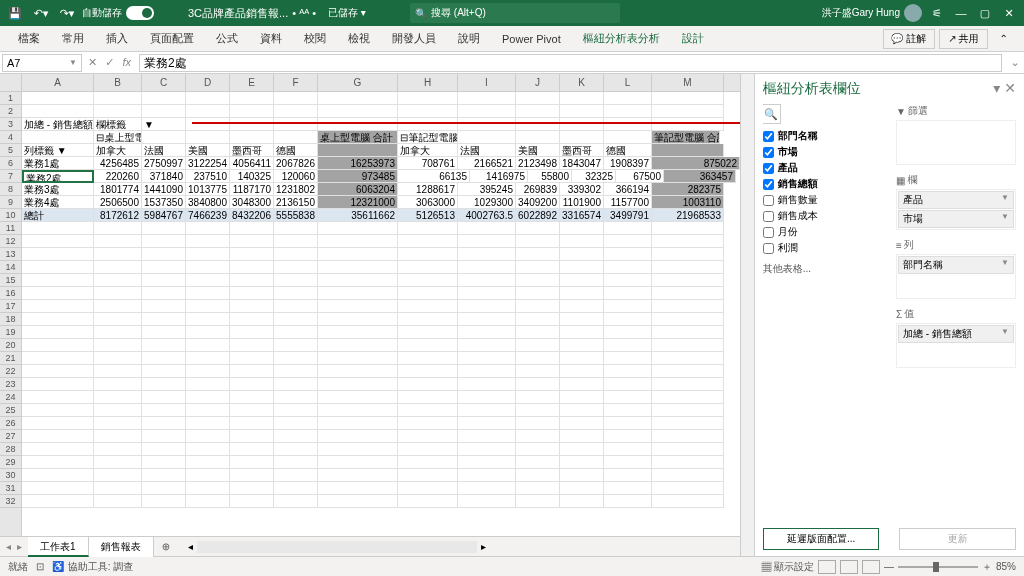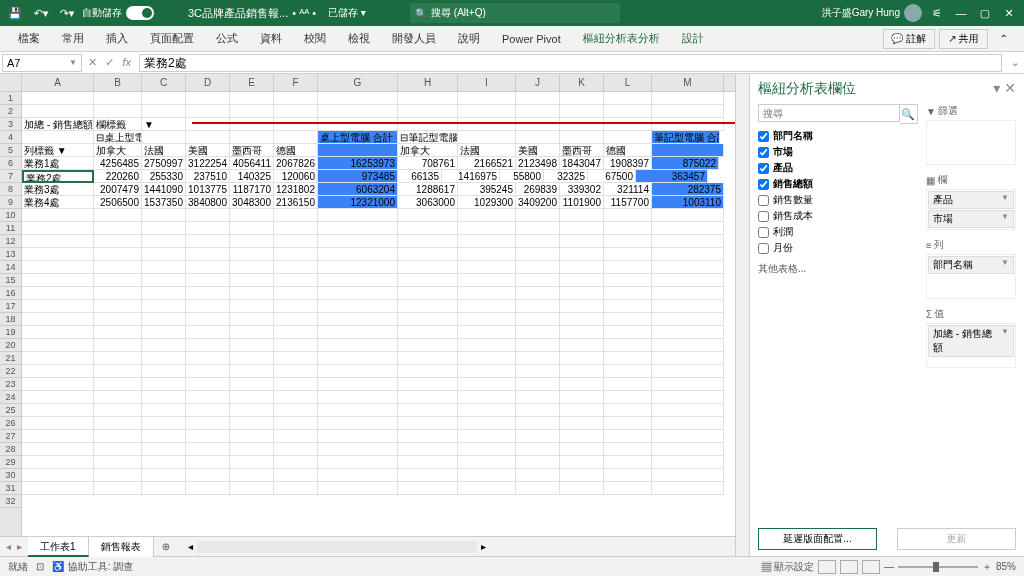--- a/index.html
+++ b/index.html
@@ -39,21 +39,21 @@
 .col-headers { height: 18px; display: flex; background: #e6e6e6; border-bottom: 1px solid #ccc; }
 .corner { width: 22px; border-right: 1px solid #ccc; background: #e6e6e6; }
 .col-h { border-right: 1px solid #ccc; text-align: center; font-size: 10px; line-height: 18px; color: #555; }
 .grid-body { flex: 1; display: flex; overflow: hidden; }
 .row-headers { width: 22px; background: #e6e6e6; border-right: 1px solid #ccc; }
 .row-h { height: 13px; border-bottom: 1px solid #ccc; text-align: center; font-size: 9px; line-height: 13px; color: #555; }
 .cells { flex: 1; position: relative; }
 .row { display: flex; height: 13px; }
 .cell { border-right: 1px solid #e0e0e0; border-bottom: 1px solid #e0e0e0; font-size: 10px; padding: 0 2px; line-height: 13px; overflow: hidden; white-space: nowrap; text-align: right; }
 .cell.txt { text-align: left; }
-.cell.subtotal { background: #3b82f6; }
+.cell.subtotal { background: #a3a3a3; }
 .cell.selected { border: 2px solid #217346; background: #fff; }
 .row.total .cell { background: #dce6f1; }
 
 .arrow-overlay { position: absolute; top: 30px; left: 170px; width: 555px; height: 2px; background: #c00; }
 .arrow-overlay::after { content: ''; position: absolute; right: -6px; top: -4px; border-left: 8px solid #c00; border-top: 5px solid transparent; border-bottom: 5px solid transparent; }
 
 .vscroll { width: 14px; background: #f0f0f0; border-left: 1px solid #ccc; }
 
 
 .pivot-pane { width: 275px; background: #fff; border-left: 1px solid #d0d0d0; display: flex; flex-direction: column; padding: 6px 8px; }
@@ -297,66 +297,81 @@
             <div class="cell" style="width: 44px;">2750997</div>
             <div class="cell" style="width: 44px;">3122254</div>
             <div class="cell" style="width: 44px;">4056411</div>
             <div class="cell" style="width: 44px;">2067826</div>
             <div class="cell subtotal" style="width: 80px;">16253973</div>
             <div class="cell" style="width: 60px;">708761</div>
             <div class="cell" style="width: 58px;">2166521</div>
             <div class="cell" style="width: 44px;">2123498</div>
             <div class="cell" style="width: 44px;">1843047</div>
             <div class="cell" style="width: 48px;">1908397</div>
-            <div class="cell subtotal" style="width: 67px;">875022</div>
+            <div class="cell subtotal" style="width: 88px;">875022</div>
           </div>
           <div class="row">
             <div class="cell txt selected" style="width: 72px;">業務2處</div>
             <div class="cell" style="width: 48px;">220260</div>
-            <div class="cell" style="width: 44px;">255330</div>
+            <div class="cell" style="width: 44px;">371840</div>
             <div class="cell" style="width: 44px;">237510</div>
             <div class="cell" style="width: 44px;">140325</div>
             <div class="cell" style="width: 44px;">120060</div>
             <div class="cell subtotal" style="width: 80px;">973485</div>
-            <div class="cell" style="width: 44px;">66135</div>
+            <div class="cell" style="width: 72px;">66135</div>
             <div class="cell" style="width: 58px;">1416975</div>
             <div class="cell" style="width: 44px;">55800</div>
             <div class="cell" style="width: 44px;">32325</div>
             <div class="cell" style="width: 48px;">67500</div>
             <div class="cell subtotal" style="width: 72px;">363457</div>
           </div>
           <div class="row">
             <div class="cell txt" style="width: 72px;">業務3處</div>
-            <div class="cell" style="width: 48px;">2007479</div>
+            <div class="cell" style="width: 48px;">1801774</div>
             <div class="cell" style="width: 44px;">1441090</div>
             <div class="cell" style="width: 44px;">1013775</div>
             <div class="cell" style="width: 44px;">1187170</div>
             <div class="cell" style="width: 44px;">1231802</div>
             <div class="cell subtotal" style="width: 80px;">6063204</div>
             <div class="cell" style="width: 60px;">1288617</div>
             <div class="cell" style="width: 58px;">395245</div>
             <div class="cell" style="width: 44px;">269839</div>
             <div class="cell" style="width: 44px;">339302</div>
-            <div class="cell" style="width: 48px;">321114</div>
+            <div class="cell" style="width: 48px;">366194</div>
             <div class="cell subtotal" style="width: 72px;">282375</div>
           </div>
           <div class="row">
             <div class="cell txt" style="width: 72px;">業務4處</div>
             <div class="cell" style="width: 48px;">2506500</div>
             <div class="cell" style="width: 44px;">1537350</div>
             <div class="cell" style="width: 44px;">3840800</div>
             <div class="cell" style="width: 44px;">3048300</div>
             <div class="cell" style="width: 44px;">2136150</div>
             <div class="cell subtotal" style="width: 80px;">12321000</div>
             <div class="cell" style="width: 60px;">3063000</div>
             <div class="cell" style="width: 58px;">1029300</div>
             <div class="cell" style="width: 44px;">3409200</div>
             <div class="cell" style="width: 44px;">1101900</div>
             <div class="cell" style="width: 48px;">1157700</div>
             <div class="cell subtotal" style="width: 72px;">1003110</div>
+          </div>
+          <div class="row total">
+            <div class="cell txt" style="width: 72px;">總計</div>
+            <div class="cell" style="width: 48px;">8172612</div>
+            <div class="cell" style="width: 44px;">5984767</div>
+            <div class="cell" style="width: 44px;">7466239</div>
+            <div class="cell" style="width: 44px;">8432206</div>
+            <div class="cell" style="width: 44px;">5555838</div>
+            <div class="cell" style="width: 80px;">35611662</div>
+            <div class="cell" style="width: 60px;">5126513</div>
+            <div class="cell" style="width: 58px;">4002763.5</div>
+            <div class="cell" style="width: 44px;">6022892</div>
+            <div class="cell" style="width: 44px;">3316574</div>
+            <div class="cell" style="width: 48px;">3499791</div>
+            <div class="cell" style="width: 72px;">21968533</div>
           </div>
           <div class="row">
             <div class="cell txt" style="width: 72px;"></div>
             <div class="cell txt" style="width: 48px;"></div>
             <div class="cell txt" style="width: 44px;"></div>
             <div class="cell txt" style="width: 44px;"></div>
             <div class="cell txt" style="width: 44px;"></div>
             <div class="cell txt" style="width: 44px;"></div>
             <div class="cell txt" style="width: 80px;"></div>
             <div class="cell txt" style="width: 60px;"></div>
@@ -704,21 +719,20 @@
     <h3>
       <span>樞紐分析表欄位</span>
       <span>
         <span class="pp-close">▾</span>
         <span class="pp-close">✕</span>
       </span>
     </h3>
     <div class="pp-row">
       <div class="pp-fields">
         <div class="pp-search">
-          <input placeholder="搜尋" style="">
           <div class="mag">🔍</div>
         </div>
         <div class="pp-list" id="field-list">
             <label>
               <input type="checkbox" checked="" style=""> 
               <span style="font-weight:bold">部門名稱</span>
             </label>
             <label>
               <input type="checkbox" checked="" style=""> 
               <span style="font-weight:bold">市場</span>
@@ -734,25 +748,25 @@
             <label>
               <input type="checkbox" style=""> 
               <span>銷售數量</span>
             </label>
             <label>
               <input type="checkbox" style=""> 
               <span>銷售成本</span>
             </label>
             <label>
               <input type="checkbox" style=""> 
-              <span>利潤</span>
+              <span>月份</span>
             </label>
             <label>
               <input type="checkbox" style=""> 
-              <span>月份</span>
+              <span>利潤</span>
             </label>
           </div>
         <div class="pp-other">其他表格...</div>
       </div>
       <div class="pp-areas">
         <div class="area-box">
           <div class="area-title">▼ <span>篩選</span></div>
           <div class="area-items" style="min-height:45px"></div>
         </div>
         <div class="area-box">

